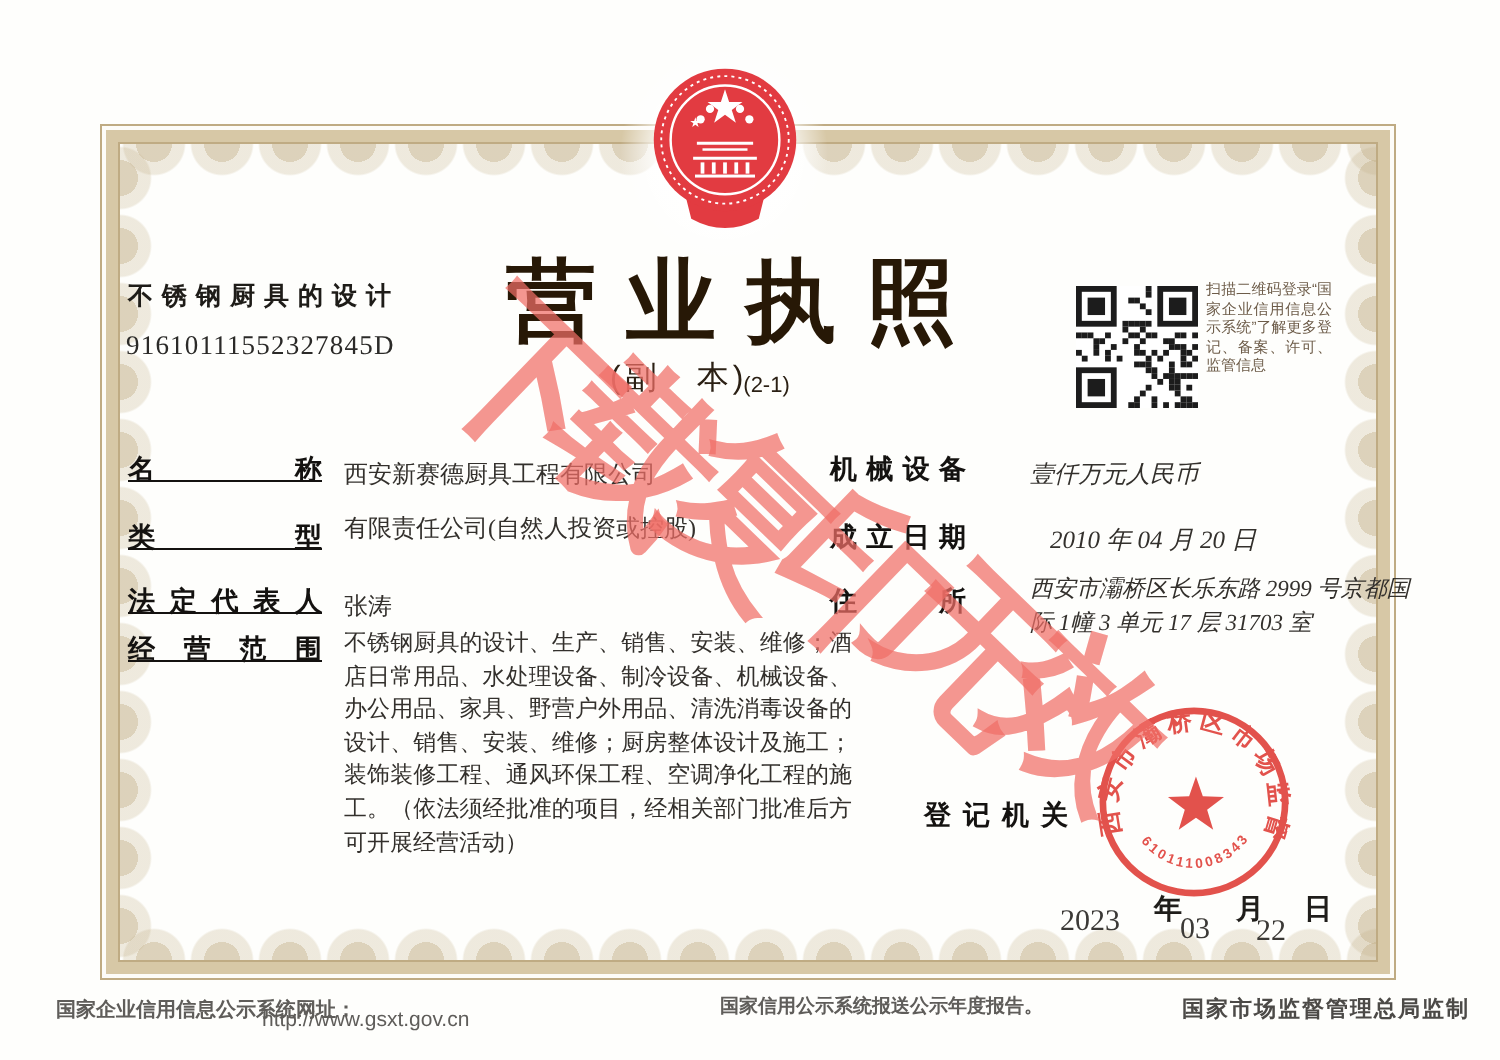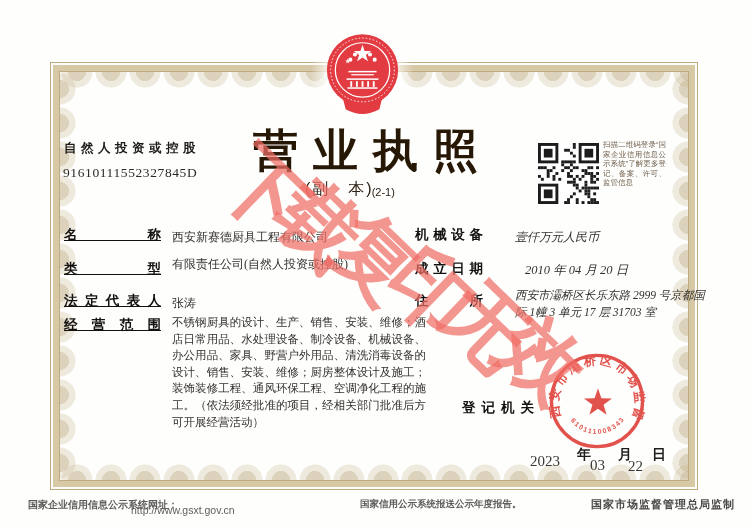--- a/index.html
+++ b/index.html
@@ -107,21 +107,21 @@
     <rect x="23" y="49" width="34" height="1.6"></rect>
     <rect x="27" y="52" width="2" height="6"></rect>
     <rect x="33" y="52" width="2" height="6"></rect>
     <rect x="39" y="52" width="2" height="6"></rect>
     <rect x="45" y="52" width="2" height="6"></rect>
     <rect x="51" y="52" width="2" height="6"></rect>
     <rect x="24" y="58.5" width="32" height="1.6"></rect>
   </g>
 </svg>
 
-<div class="abs credit-label">自然人投资或控股</div>
+<div class="abs credit-label">不锈钢厨具的设计</div>
 <div class="abs credit-code">91610111552327845D</div>
 <div class="abs title">营业执照</div>
 <div class="abs copy-line"><span class="copy-main">(副　本)</span><span class="copy-idx">(2-1)</span></div>
 
 <svg class="abs qr" viewBox="0 0 63 63">
   <rect width="63" height="63" fill="#ffffff"></rect>
   <g fill="#1c1c1c">
     <rect x="0" y="0" width="21" height="21"></rect>
       <rect x="3" y="3" width="15" height="15" fill="#fff"></rect>
       <rect x="6" y="6" width="9" height="9"></rect>

